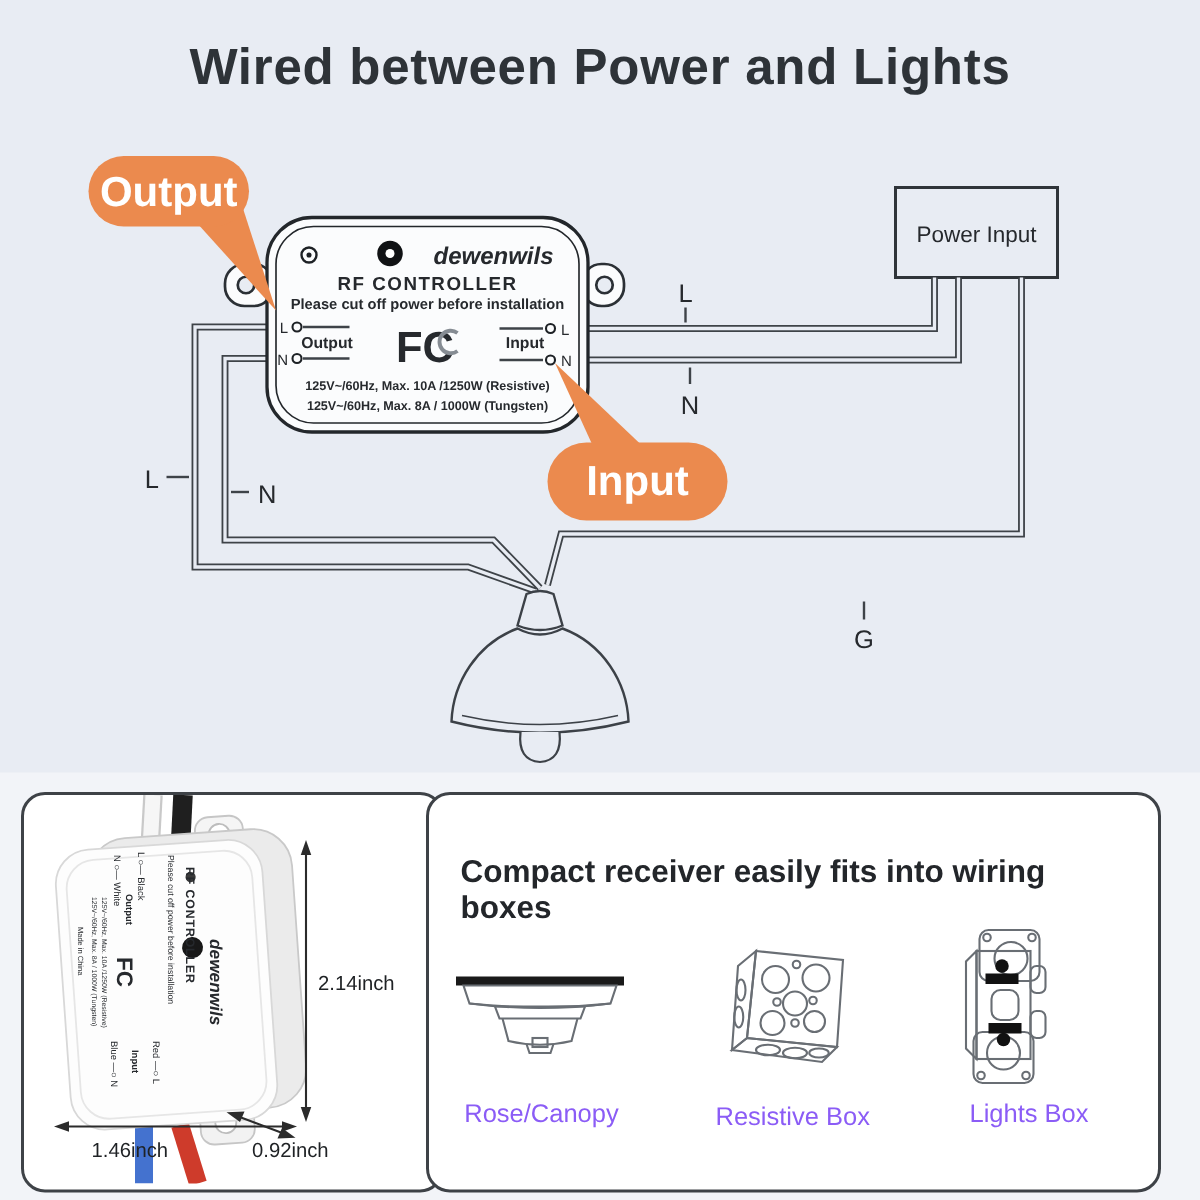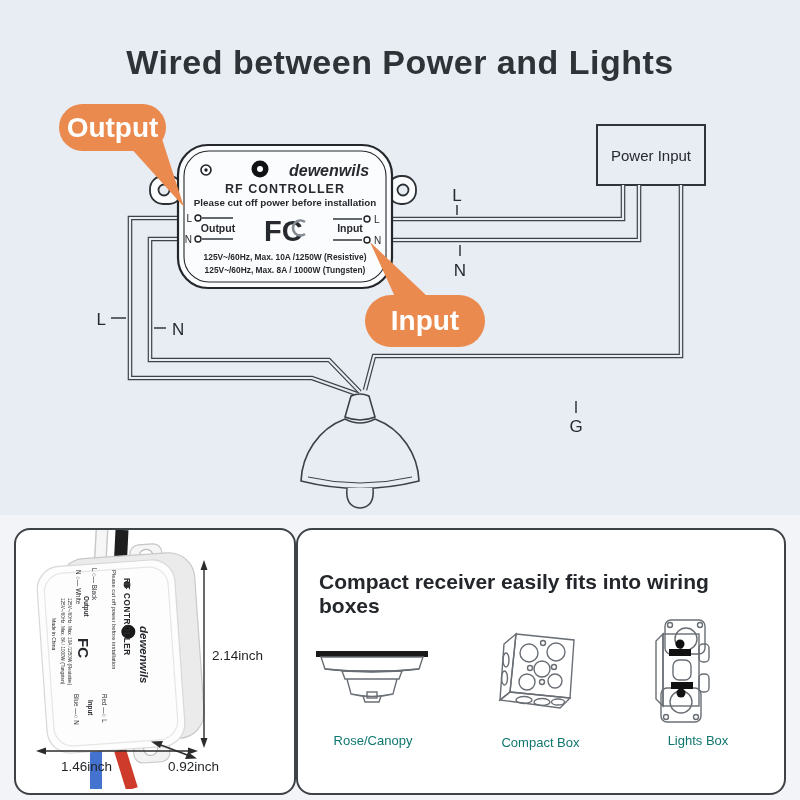--- a/index.html
+++ b/index.html
@@ -1,31 +1,31 @@
 <!DOCTYPE html>
 <html><head>
 <meta charset="utf-8">
 <style>
   html,body{margin:0;padding:0;}
   body{font-family:"Liberation Sans",sans-serif;}
   .stage{position:relative;width:800px;height:800px;background:#e8ecf3;overflow:hidden;}
   .bottom-bg{position:absolute;left:0;top:515px;width:800px;height:285px;background:#f2f4f8;}
-  .page-title{position:absolute;left:0;top:43px;width:800px;text-align:center;
+  .page-title{position:absolute;left:0;top:26px;width:800px;text-align:center;
     font-size:34px;font-weight:bold;color:#2e3338;letter-spacing:.5px;}
   .diagram{position:absolute;left:0;top:85px;width:800px;height:430px;}
   .bubble{position:absolute;background:#eb8a4e;color:#fff;font-weight:bold;
     display:flex;align-items:center;justify-content:center;}
   .bubble-output{left:59px;top:104px;width:107px;height:47px;border-radius:26px;font-size:28px;}
   .bubble-input{left:365px;top:295px;width:120px;height:52px;border-radius:27px;font-size:28px;}
   .panel{position:absolute;background:#ffffff;border:2px solid #3e4247;border-radius:16px;}
   .panel-size{left:14px;top:528px;width:278px;height:263px;}
-  .panel-fit{left:296px;top:528px;width:486px;height:263px;}
+  .panel-fit{left:284px;top:528px;width:486px;height:263px;}
   .panel-svg{position:absolute;left:0;top:0;}
   .fit-title{position:absolute;left:21px;top:40px;width:450px;font-size:21px;font-weight:bold;color:#23262a;}
-  .fit-label{position:absolute;font-size:13px;color:#0f766e;text-align:center;}
+  .fit-label{position:absolute;font-size:17px;color:#8b5cf6;text-align:center;}
   .fit-label.rose{left:10px;top:203px;width:130px;}
   .fit-label.junction{left:180px;top:205px;width:125px;}
   .fit-label.switch{left:340px;top:203px;width:120px;}
   .fit-icon{position:absolute;}
   .fit-icon.rose{left:16px;top:118px;}
   .fit-icon.junction{left:200px;top:100px;}
   .fit-icon.switch{left:355px;top:88px;}
   
   text{font-family:"Liberation Sans",sans-serif;fill:#26292d;}
   .wo{stroke:#3e4348;stroke-width:4.6;fill:none;}
@@ -264,16 +264,16 @@
       <rect x="46" y="26" width="10" height="18" rx="4" class="icon-stroke"></rect>
       <rect x="46" y="56" width="10" height="18" rx="4" class="icon-stroke"></rect>
       <rect x="20" y="42" width="18" height="20" rx="6" class="icon-stroke"></rect>
       <circle cx="27" cy="26" r="4.5" fill="#111111"></circle>
       <rect x="16" y="31" width="22" height="7" fill="#111111"></rect>
       <rect x="18" y="64" width="22" height="7" fill="#111111"></rect>
       <circle cx="28" cy="75" r="4.5" fill="#111111"></circle>
     </svg>
 
     <div class="fit-label rose">Rose/Canopy</div>
-    <div class="fit-label junction">Compact Box</div>
+    <div class="fit-label junction">Resistive Box</div>
     <div class="fit-label switch">Lights Box</div>
   </div>
 </div>
 
 </body></html>

